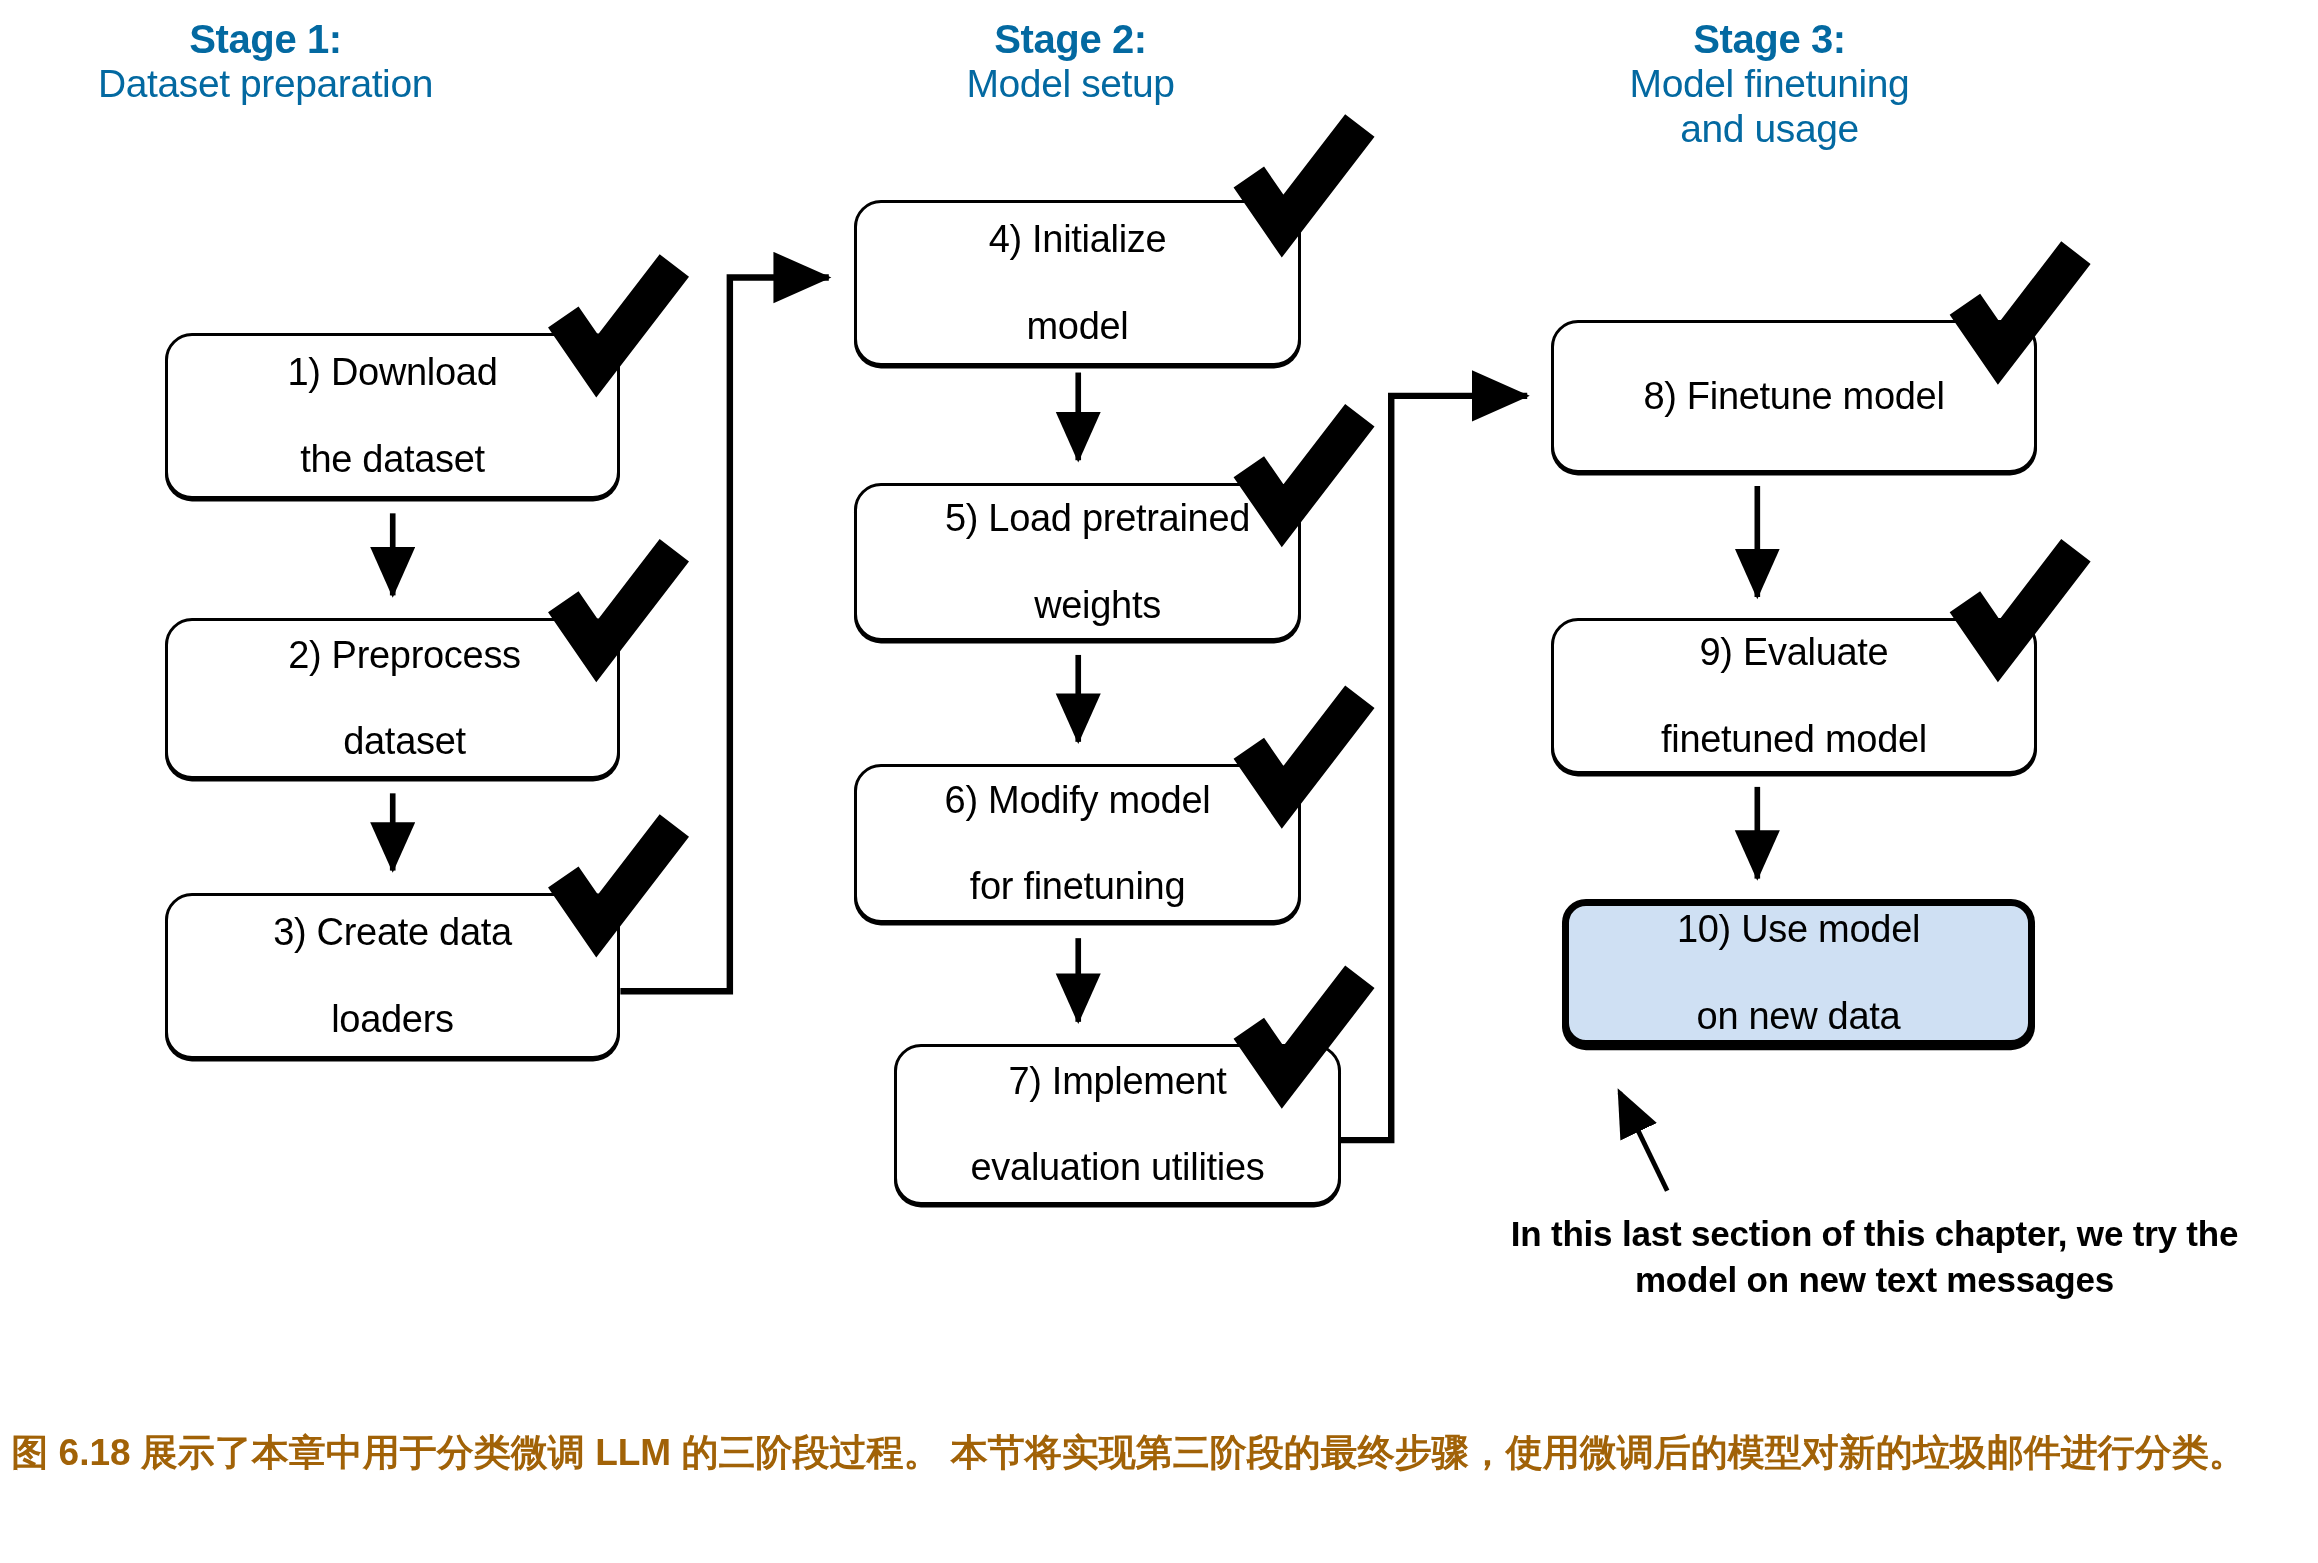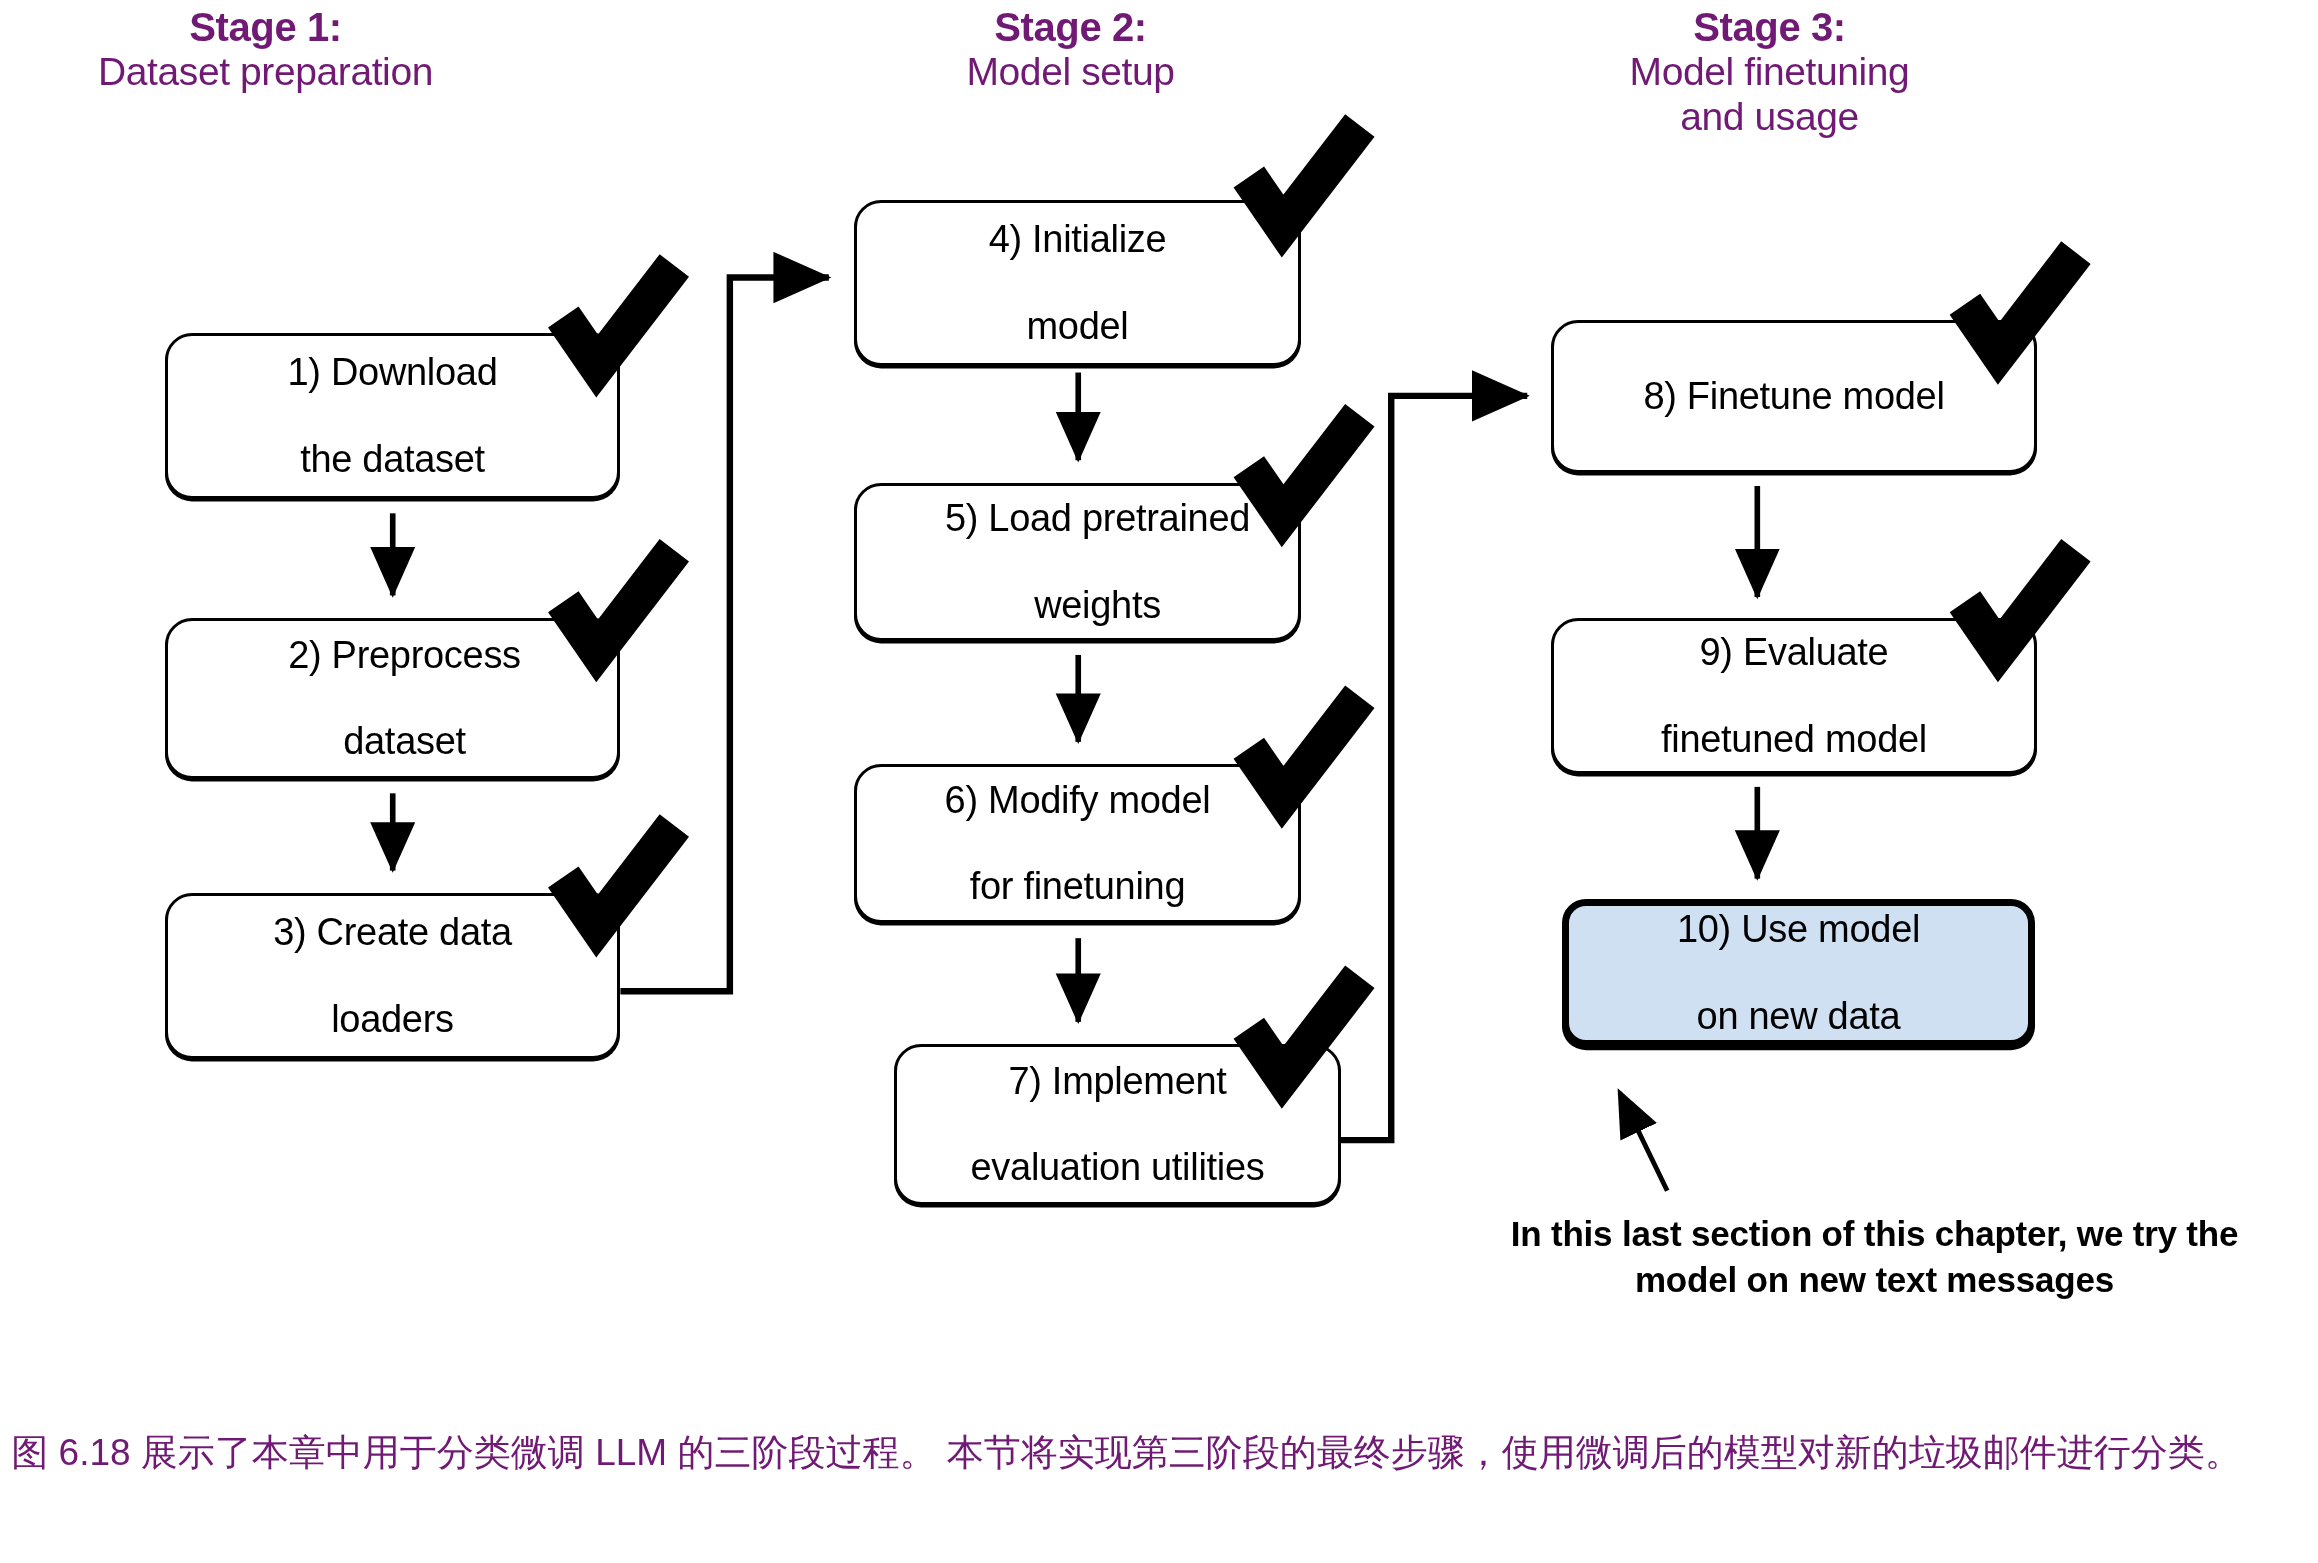--- a/index.html
+++ b/index.html
@@ -21,21 +21,22 @@
     left: 0;
     top: 0;
     width: 2319px;
     height: 1400px;
   }
 
   .stage-heading {
     position: absolute;
     text-align: center;
     line-height: 1.14;
-    color: #701a75;
+    color: #0369a1;
+    margin-top: 12px;
   }
   .stage-heading .stage-title {
     display: block;
     font-weight: bold;
     font-size: 40px;
     letter-spacing: -0.4px;
   }
   .stage-heading .stage-sub {
     display: block;
     font-weight: normal;
@@ -100,22 +101,23 @@
     color: #000;
   }
 
   .figure-caption {
     position: absolute;
     left: 11.3px;
     top: 1426px;
     width: 2297px;
     font-size: 37px;
     line-height: 1.45;
-    color: #701a75;
+    color: #a16207;
     letter-spacing: 0px;
+    font-weight: bold;
   }
 
   svg.overlay {
     position: absolute;
     left: 0; top: 0;
     width: 2319px;
     height: 1400px;
     z-index: 2;
     pointer-events: none;
   }

